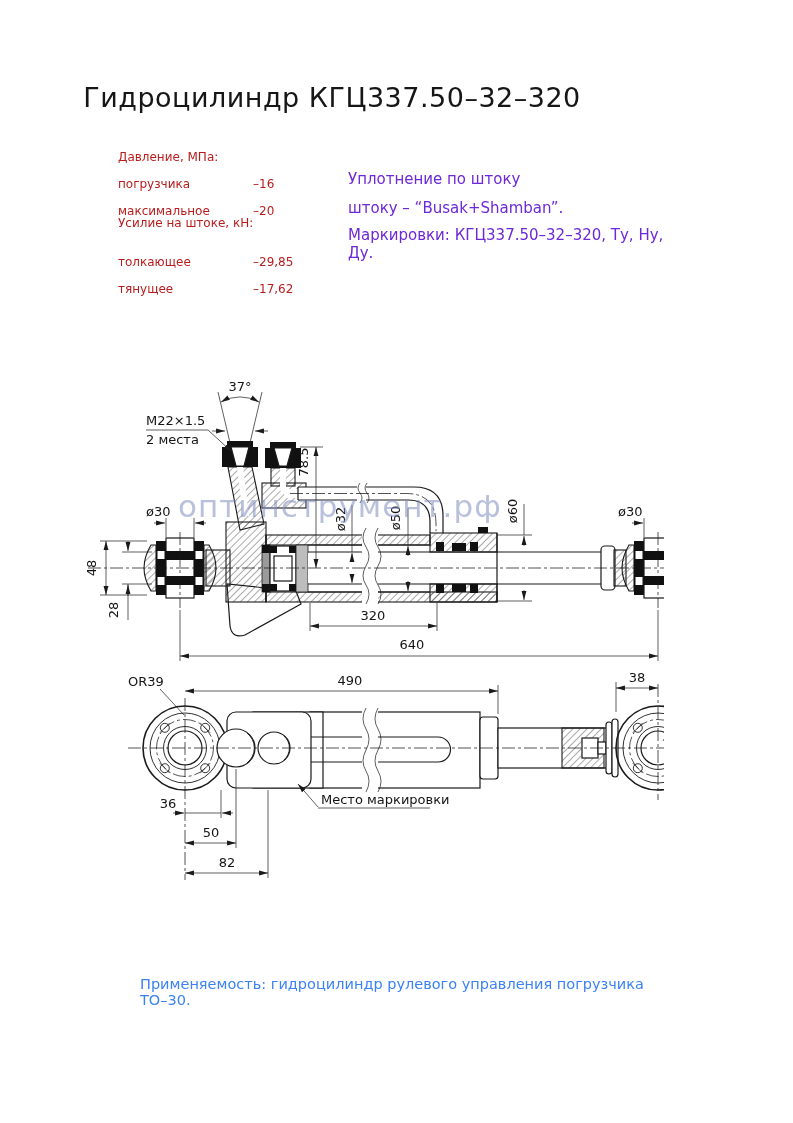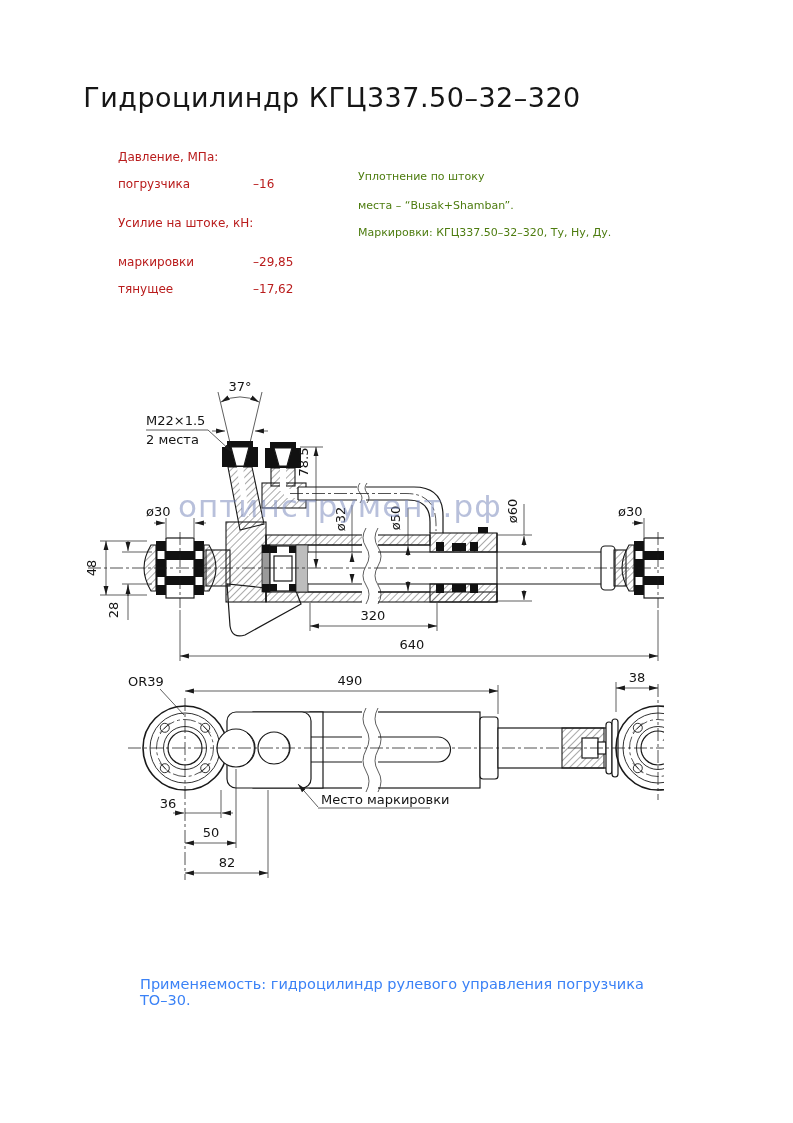--- a/index.html
+++ b/index.html
@@ -2,21 +2,21 @@
 <html><head>
 <meta charset="utf-8">
 <style>
   html,body{margin:0;padding:0;background:#ffffff;}
   #page{position:relative;width:664px;height:1123px;background:#fff;overflow:hidden;
         font-family:"DejaVu Sans",sans-serif;color:#111;}
   .abs{position:absolute;}
   #title{left:0;top:82px;width:100%;text-align:center;font-size:27px;letter-spacing:.5px;color:#161616;}
   .spec{left:118px;font-size:12px;width:300px;color:#b91c1c;}
   .spec .val{position:absolute;left:135px;}
-  .notes{left:358px;font-size:11px;color:#4d7c0f;}
+  .notes{left:348px;font-size:15px;color:#6d28d9;}
   #footer{left:140px;top:976px;font-size:14.5px;color:#3b82f6;}
   #watermark{left:178px;top:488px;font-size:31px;letter-spacing:1px;
              color:rgba(125,140,190,.55);white-space:nowrap;z-index:5;pointer-events:none;}
   svg{position:absolute;left:0;top:0;font-family:"DejaVu Sans",sans-serif;}
   .o{fill:none;stroke:#1a1a1a;stroke-width:1.6;}
   .o2{fill:none;stroke:#1a1a1a;stroke-width:1.2;}
   .m{fill:none;stroke:#1a1a1a;stroke-width:.9;}
   .d{fill:none;stroke:#1a1a1a;stroke-width:.7;}
   .cl{fill:none;stroke:#1a1a1a;stroke-width:.75;stroke-dasharray:13 3 3 3;}
   .hf{fill:url(#h1);stroke:#1a1a1a;stroke-width:1.1;}
@@ -29,32 +29,36 @@
 
 <div id="page">
 
   <div id="title" class="abs">Гидроцилиндр КГЦ337.50–32–320</div>
 
   <div class="spec abs" style="top:150px">Давление, МПа:</div>
   <div class="spec abs" style="top:177px">
     <span>погрузчика</span>
     <span class="val">–16</span>
   </div>
+  <div class="spec abs" style="top:204px">
+    <span>максимальное</span>
+    <span class="val">–20</span>
+  </div>
   <div class="spec abs" style="top:216px">Усилие на штоке, кН:</div>
   <div class="spec abs" style="top:255px">
-    <span>маркировки</span>
+    <span>толкающее</span>
     <span class="val">–29,85</span>
   </div>
   <div class="spec abs" style="top:282px">
     <span>тянущее</span>
     <span class="val">–17,62</span>
   </div>
 
   <div class="notes abs" style="top:170px">Уплотнение по штоку</div>
-  <div class="notes abs" style="top:199px">места – “Busak+Shamban”.</div>
+  <div class="notes abs" style="top:199px">штоку – “Busak+Shamban”.</div>
   <div class="notes abs" style="top:226px">Маркировки: КГЦ337.50–32–320, Ту, Ну, Ду.</div>
 
   <div id="watermark" class="abs">оптинструмент.рф</div>
 
   <div id="footer" class="abs">Применяемость: гидроцилиндр рулевого управления погрузчика ТО–30.</div>
 
   <svg width="793" height="1123" viewBox="0 0 793 1123">
     <defs>
       <pattern id="h1" width="5" height="5" patternUnits="userSpaceOnUse" patternTransform="rotate(45)">
         <line x1="0" y1="0" x2="0" y2="5" stroke="#2a2a2a" stroke-width="0.8"></line>

